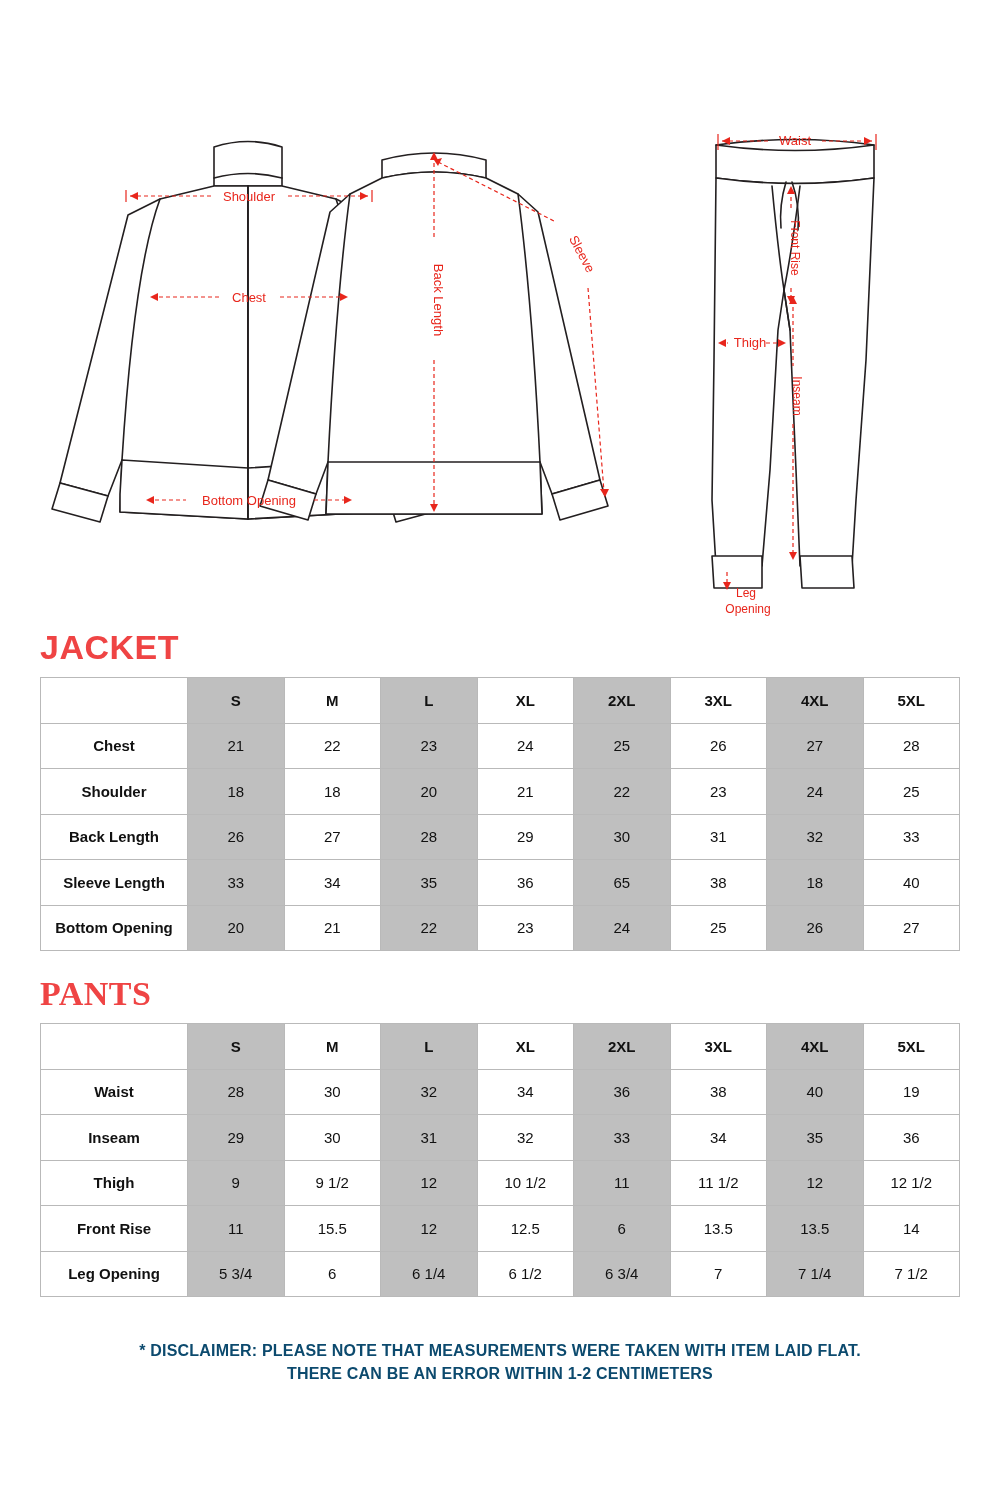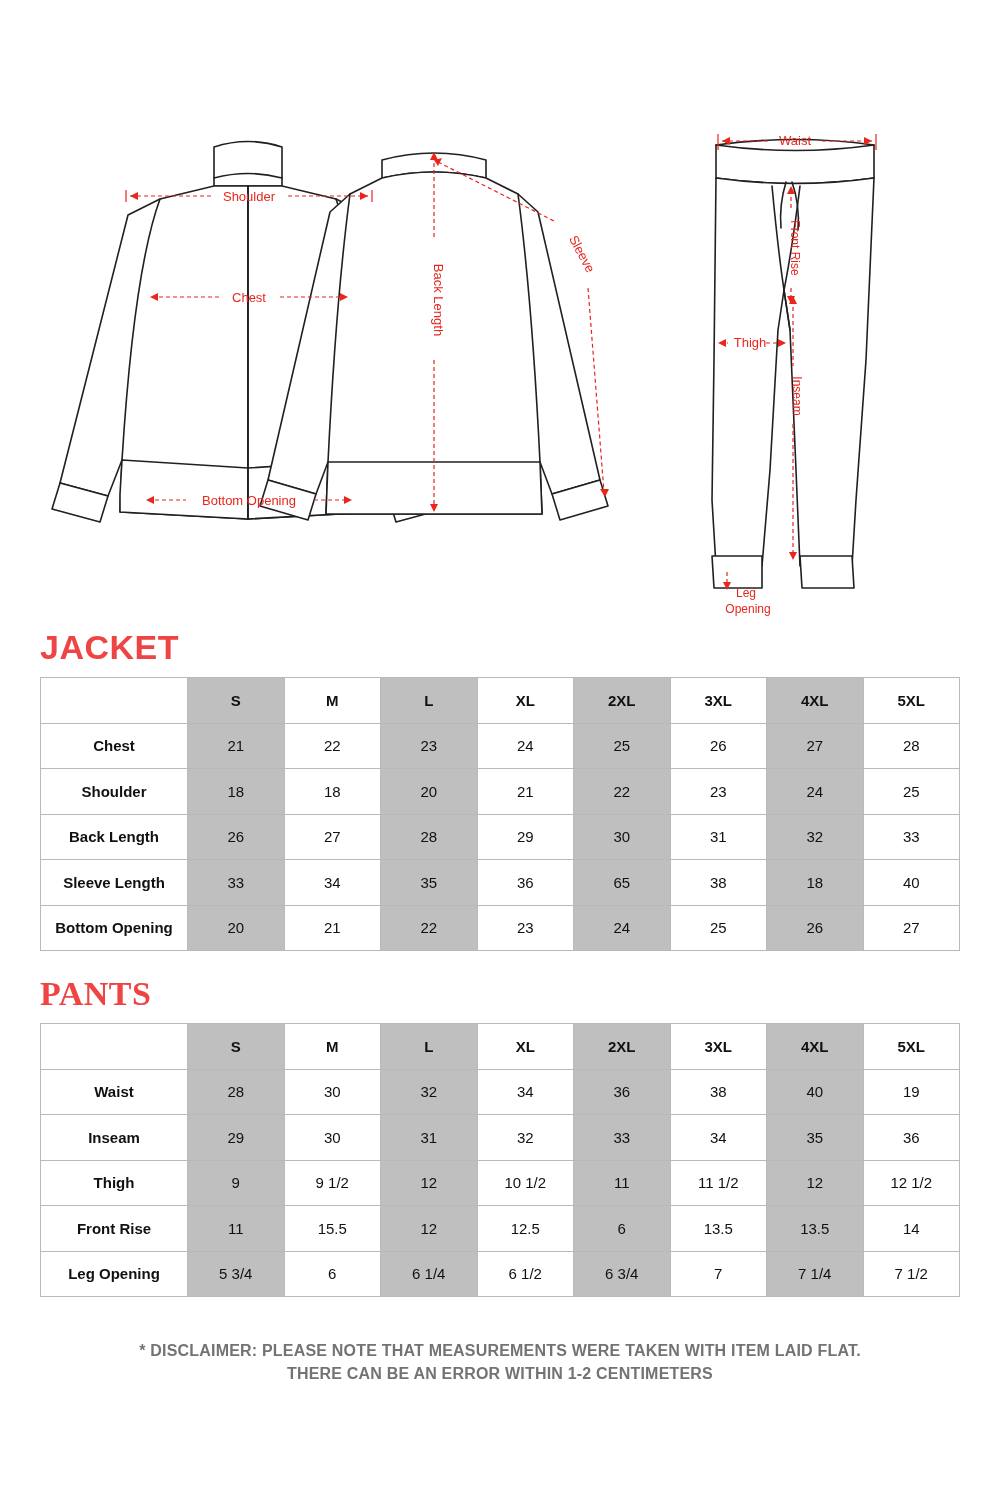--- a/index.html
+++ b/index.html
@@ -63,21 +63,21 @@
   }
   table.size-table th.corner { width: 147px; }
   td.shade, th.shade { background: #bfbfbf; }
 
   
   .disclaimer {
     margin-top: 42px;
     text-align: center;
     font-size: 16px;
     font-weight: bold;
-    color: #737373;
+    color: #0c4a6e;
     line-height: 1.45;
     letter-spacing: 0.2px;
   }
 </style>
 </head>
 <body>
 
 <div class="page">
 
   <div class="illus">

